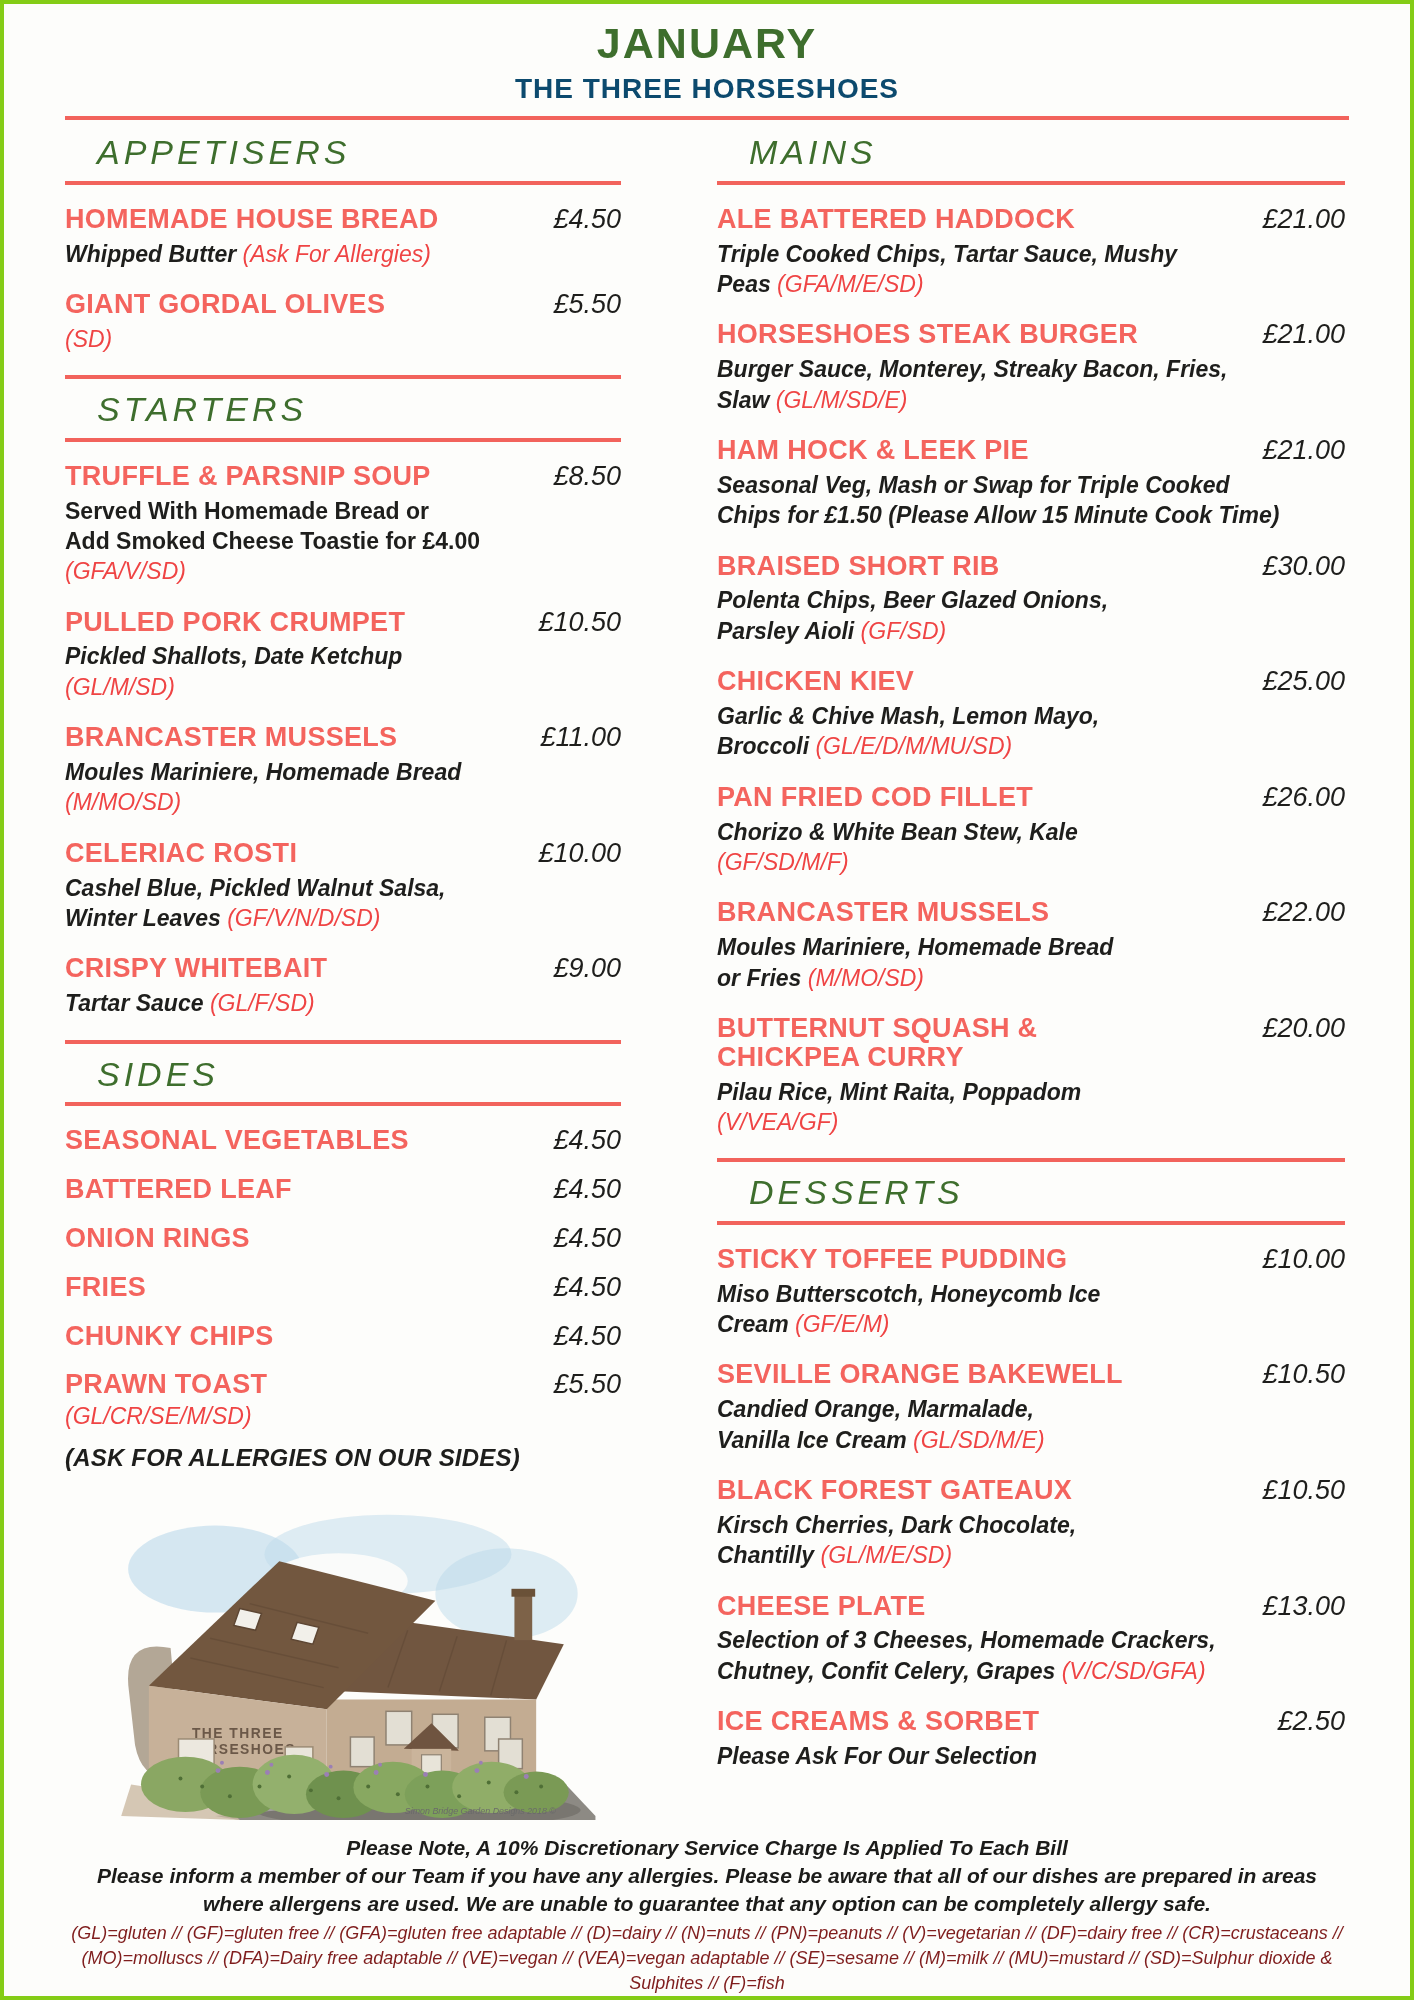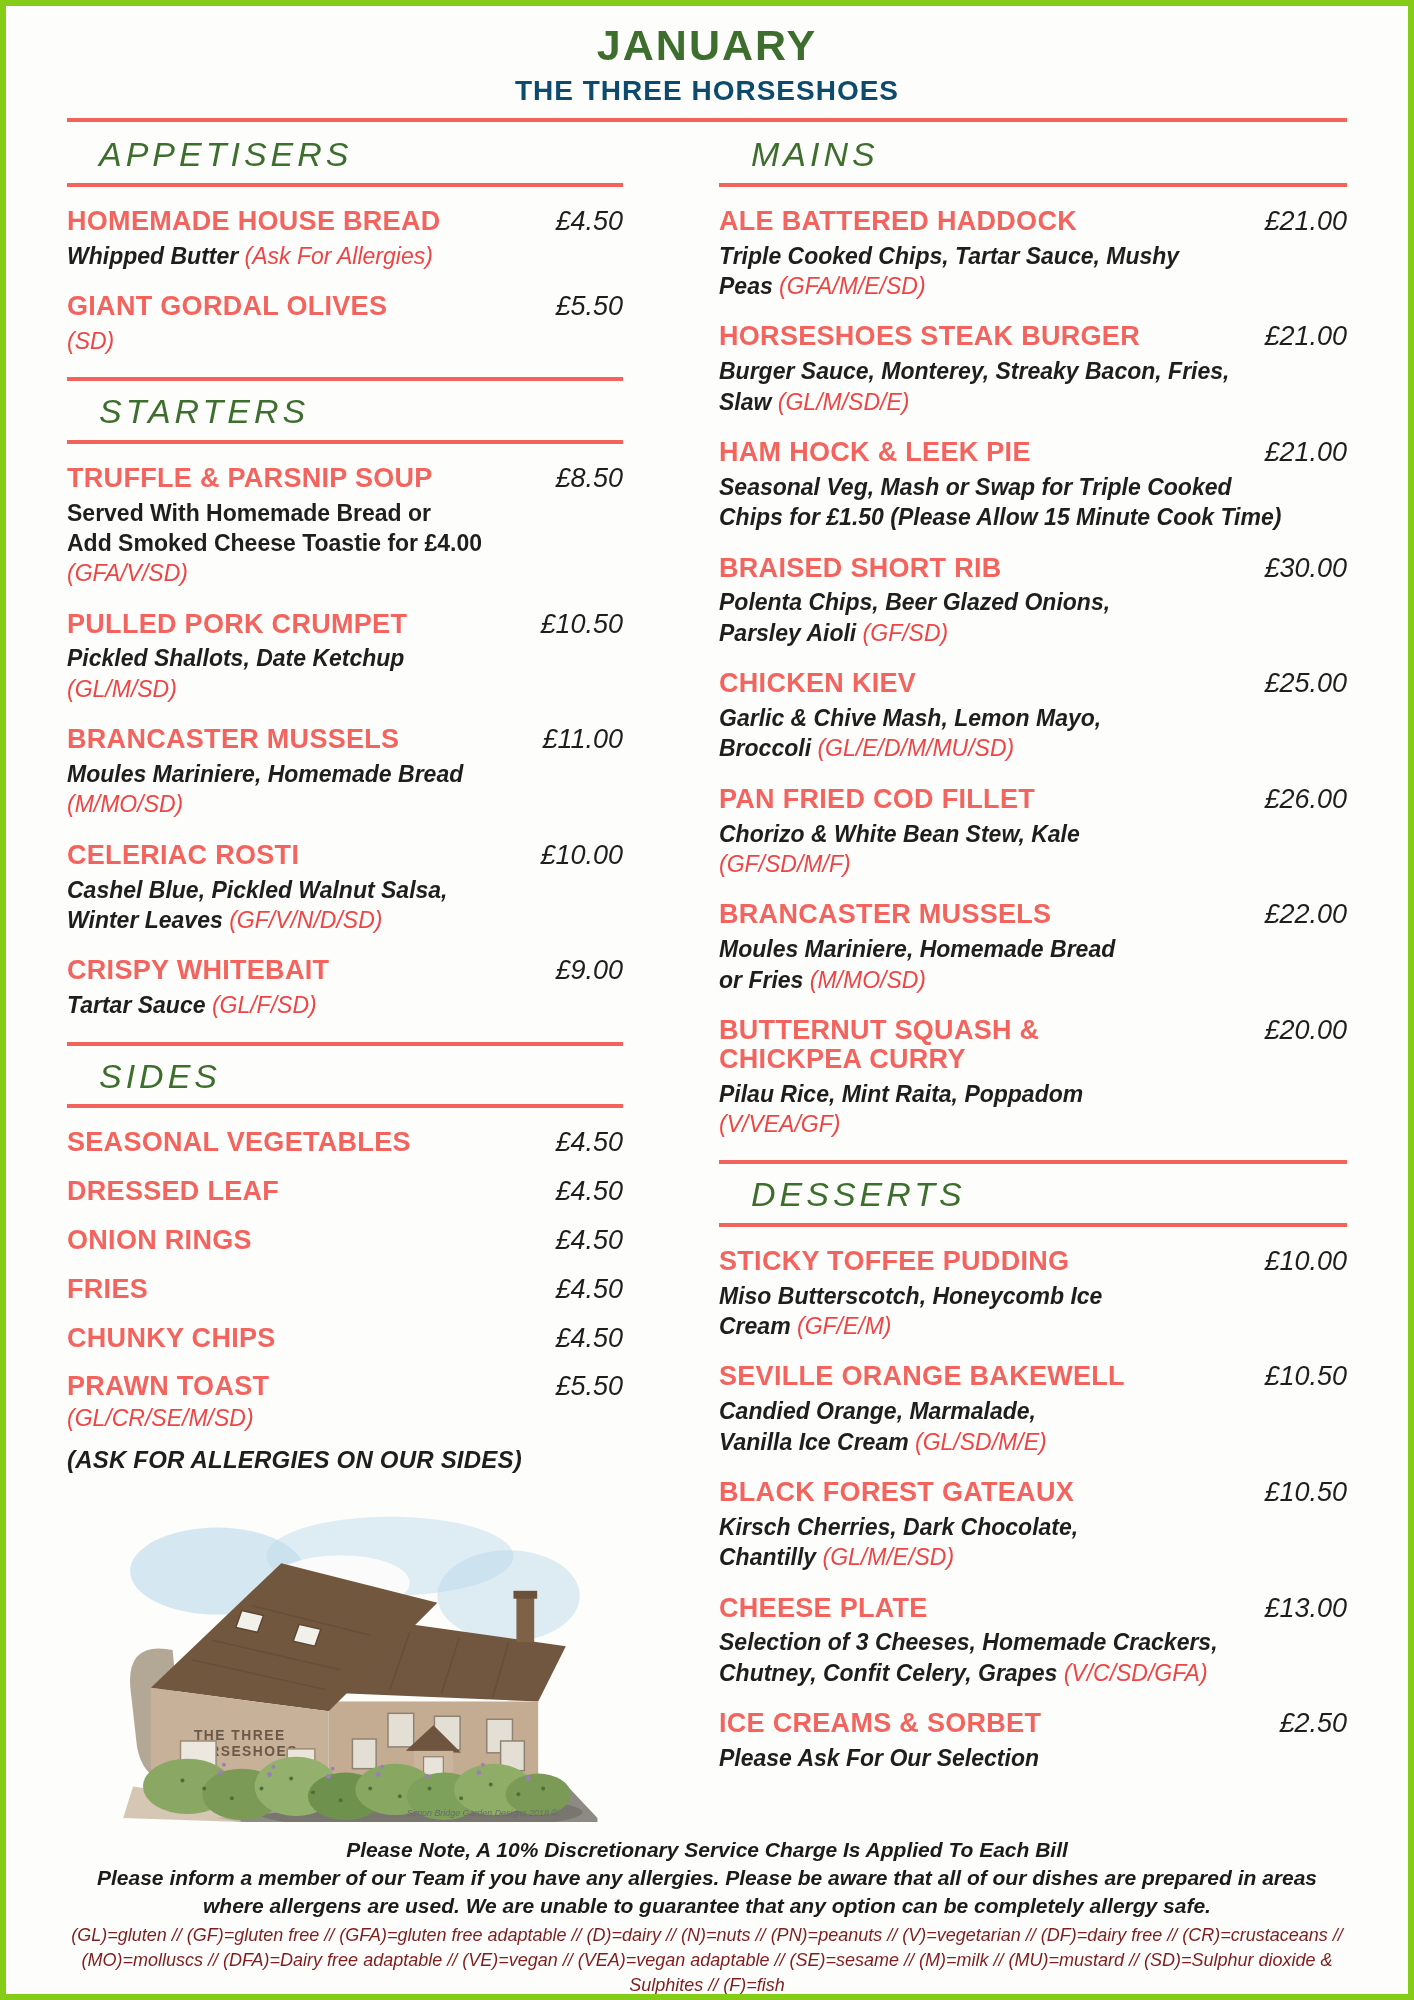--- a/index.html
+++ b/index.html
@@ -1,19 +1,19 @@
 <!DOCTYPE html>
 <html><head>
 <meta charset="utf-8">
 <style>
   * { margin:0; padding:0; box-sizing:border-box; }
   html,body { background:#ffffff; }
   .page{
     width:1414px; height:2000px;
-    border:6px solid #84cc16;
+    border:4px solid #84cc16;
     background:#fdfdfb;
     font-family:"Liberation Sans", sans-serif;
     color:#1e1e1c;
     padding:0 61px;
     overflow:hidden;
     position:relative;
   }
   
   .header{ text-align:center; padding-top:16px; }
   .title{ font-size:43px; font-weight:800; color:#3e6e2d; letter-spacing:2px; line-height:1.07; }
@@ -151,21 +151,21 @@
             <div class="sec-title">SIDES</div>
             <div class="rule under"></div>
             <div class="dish">
               <div class="dish-row">
                 <div class="dish-name">SEASONAL VEGETABLES</div>
                 <div class="dish-price">£4.50</div>
               </div>
             </div>
             <div class="dish">
               <div class="dish-row">
-                <div class="dish-name">DRESSED LEAF</div>
+                <div class="dish-name">BATTERED LEAF</div>
                 <div class="dish-price">£4.50</div>
               </div>
             </div>
             <div class="dish">
               <div class="dish-row">
                 <div class="dish-name">ONION RINGS</div>
                 <div class="dish-price">£4.50</div>
               </div>
             </div>
             <div class="dish">

